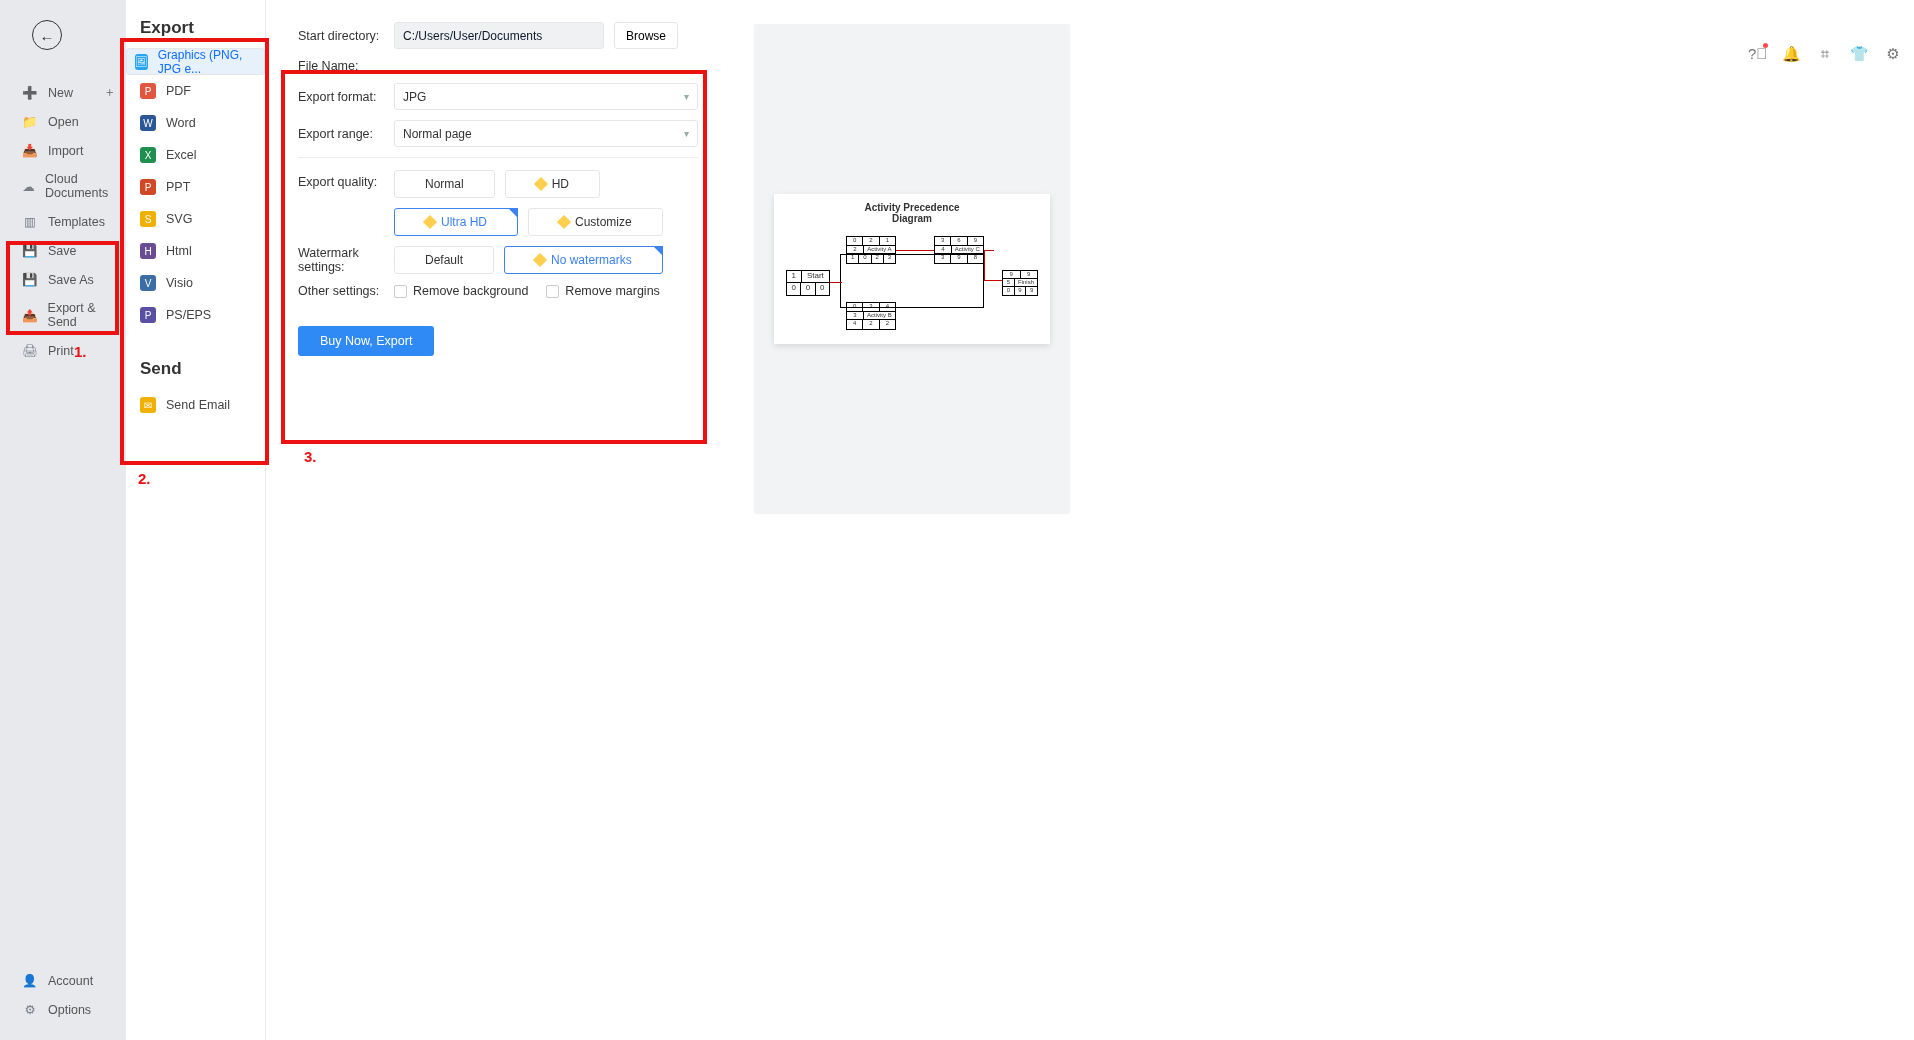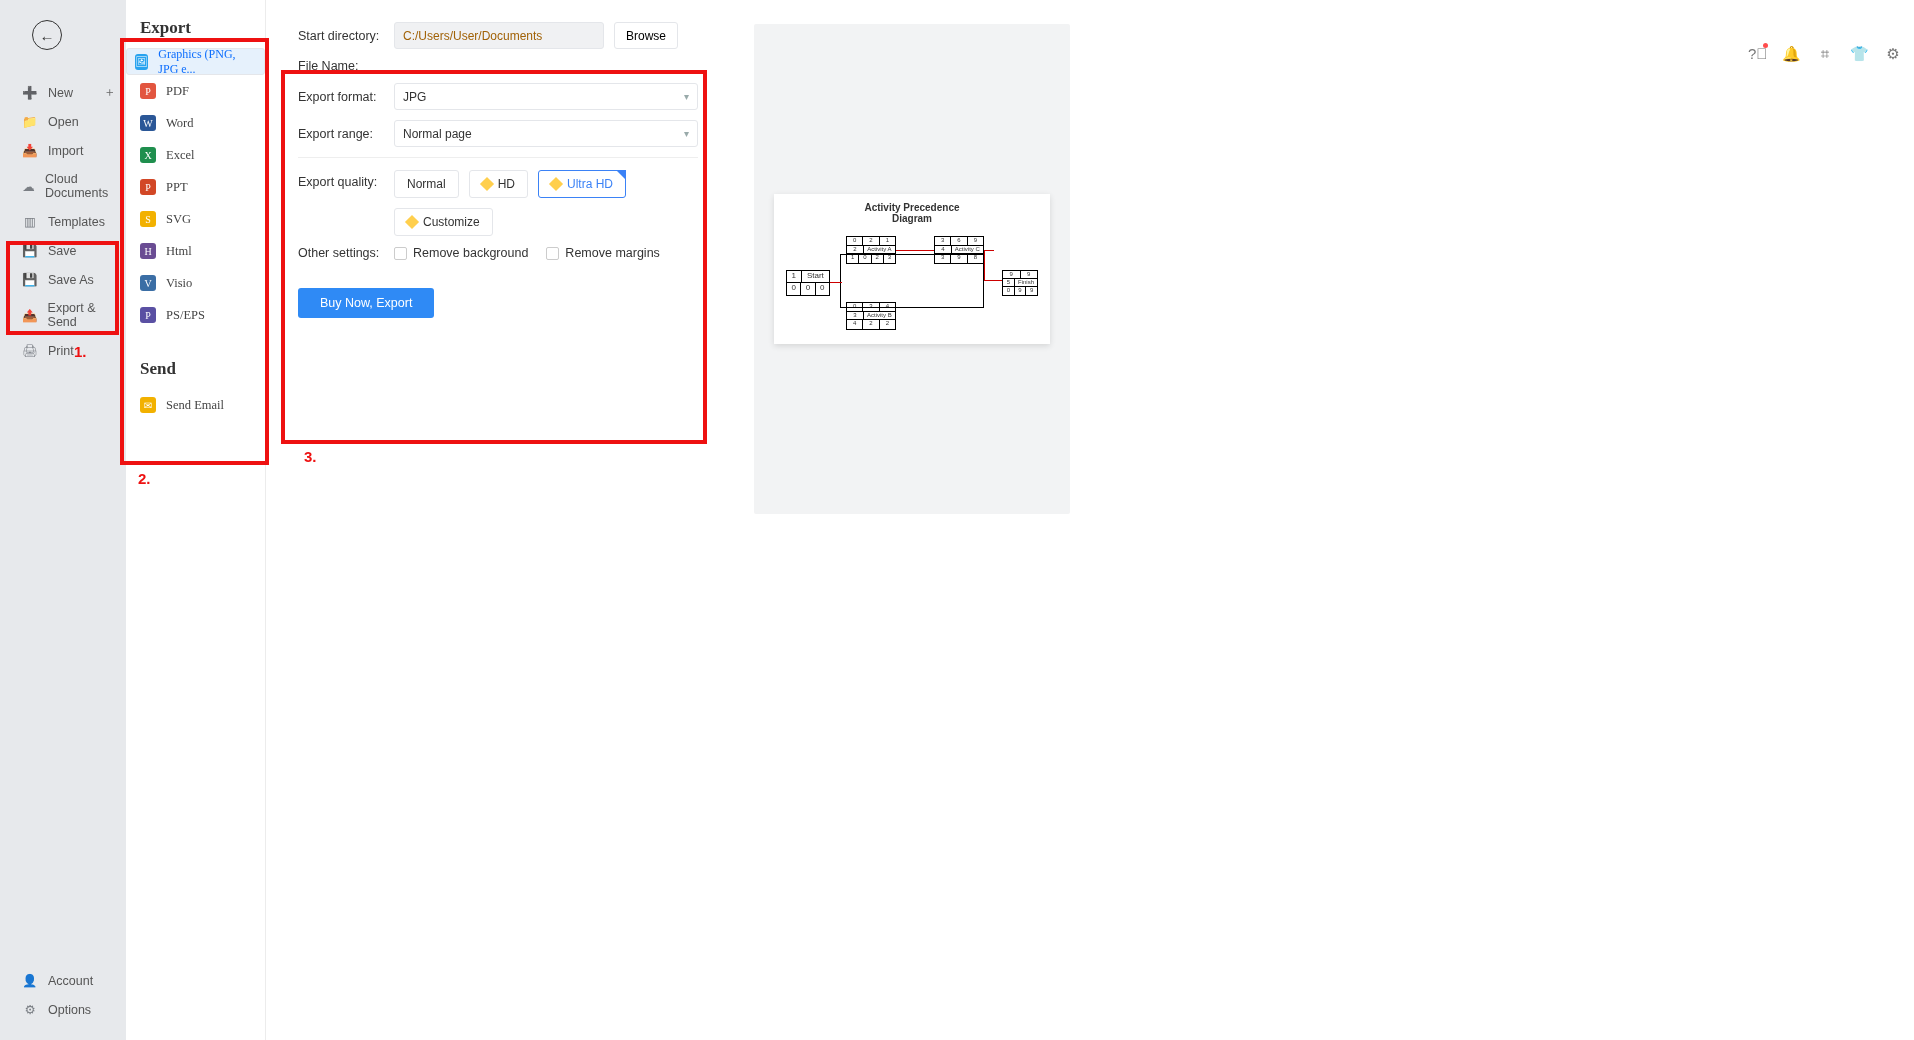--- a/index.html
+++ b/index.html
@@ -61,42 +61,42 @@
   #anno1 { left:6px; top:241px; width:113px; height:94px;}
   #anno1-lbl { left:74px; top:343px;}
   
   #anno2 { left:120px; top:38px; width:149px; height:427px;}
   #anno2-lbl { left:138px; top:470px;}
   
   #anno3 { left:281px; top:70px; width:426px; height:374px;}
   #anno3-lbl { left:304px; top:448px;}
 
   
-  .exportcol { width:140px; background:#fff; border-right:1px solid #ececec; padding:18px 0 0 0;font-family:Liberation Serif, serif;}
+  .exportcol { width:140px; background:#fff; border-right:1px solid #ececec; padding:18px 0 0 0;}
   .exportcol h3 { font-size:17px; font-weight:700; padding:0 14px 10px; }
   .xitem { display:flex; align-items:center; gap:10px; padding:8px 10px 8px 14px; font-size:12.5px; color:#444; cursor:pointer;}
   .xitem.sel { background:#e6f1fc; color:#0d6efd;}
   .xicon { width:16px; height:16px; display:inline-flex; align-items:center; justify-content:center; border-radius:3px; font-size:10px; color:#fff;}
 
   
   .maincol { flex:1; background:#fff; padding: 22px 32px 0 32px; display:flex; align-items:flex-start; gap:56px;}
   .form { width:400px; }
   .form h2 { font-size:19px; font-weight:700; margin-bottom:18px;}
   .row { display:flex; align-items:center; margin-bottom:10px; font-size:12.5px;}
   .row .lbl { width:96px; color:#333;}
   .txt, .sel { height:27px; border:1px solid #e4e6ea; border-radius:3px; padding:0 8px; font-size:12px; color:#333; background:#fff;}
-  .txt.ro { background:#f0f1f3; color:#a16207; }
+  .txt.ro { background:#f0f1f3; color:#0f172a; }
   .dirrow .txt{ width:210px;}
   .browse { width:64px; height:27px; border:1px solid #e4e6ea; border-radius:3px; background:#fff; margin-left:10px; font-size:12px; cursor:pointer;}
   .row.full .txt,.row.full .sel { flex:1;}
   .sel { position:relative; }
   .caret { position:absolute; right:8px; top:7px; color:#9aa; font-size:10px;}
   .divider { height:1px; background:#eee; margin:6px 0 12px;}
   .grp { display:flex; gap:10px; flex-wrap:wrap;}
-  .pill { height:28px; padding:0 12px; border:1px solid #e4e6ea; border-radius:3px; background:#fff; font-size:12px; display:flex; align-items:center; gap:6px; cursor:pointer; position:relative;}
+  .pill { height:28px; padding:0 30px; border:1px solid #e4e6ea; border-radius:3px; background:#fff; font-size:12px; display:flex; align-items:center; gap:6px; cursor:pointer; position:relative;}
   .pill.sel { border-color:#3b82f6; color:#3b82f6;}
   .pill.sel::after { content:""; position:absolute; top:-1px; right:-1px; width:0; height:0; border-left:10px solid transparent; border-top:10px solid #3b82f6;}
   .diamond { width:10px; height:10px; background:#ffcf4d; transform:rotate(45deg); display:inline-block;}
   .chkbox { width:13px; height:13px; border:1px solid #ccc; border-radius:2px; margin-right:6px; display:inline-block;}
   .primary-btn { background:#2f8af5; color:#fff; border:none; padding:8px 22px; border-radius:3px; font-size:12.5px; margin-top:18px; cursor:pointer;}
 
   
   .preview { width:316px; height:490px; background:#f2f3f4; border-radius:2px; margin-top:2px; display:flex; align-items:flex-start; justify-content:center; padding-top:170px;}
   .thumb { width:276px; height:150px; background:#fff; box-shadow:0 2px 6px rgba(0,0,0,.12); padding:8px 0 0; font-size:8px; color:#333; display:flex; flex-direction:column; align-items:center;}
   .thumb .ttl{ font-weight:700; font-size:10px; text-align:center; line-height:1.1;}
@@ -268,20 +268,32 @@
                 <span class="diamond"></span>
                 <span>Ultra HD</span>
               </div>
             <div class="pill">
                 <span class="diamond"></span>
                 <span>Customize</span>
               </div>
           </div>
         </div>
 
+        <div class="row">
+          <span class="lbl">Watermark settings:</span>
+          <div class="grp">
+            <div class="pill">
+                <span>Default</span>
+              </div>
+            <div class="pill sel">
+                <span class="diamond"></span>
+                <span>No watermarks</span>
+              </div>
+          </div>
+        </div>
 
         <div class="row">
           <span class="lbl">Other settings:</span>
           <label style="display:flex;align-items:center;margin-right:18px">
             <span class="chkbox"></span>
             <span>Remove background</span>
           </label>
           <label style="display:flex;align-items:center">
             <span class="chkbox"></span>
             <span>Remove margins</span>

